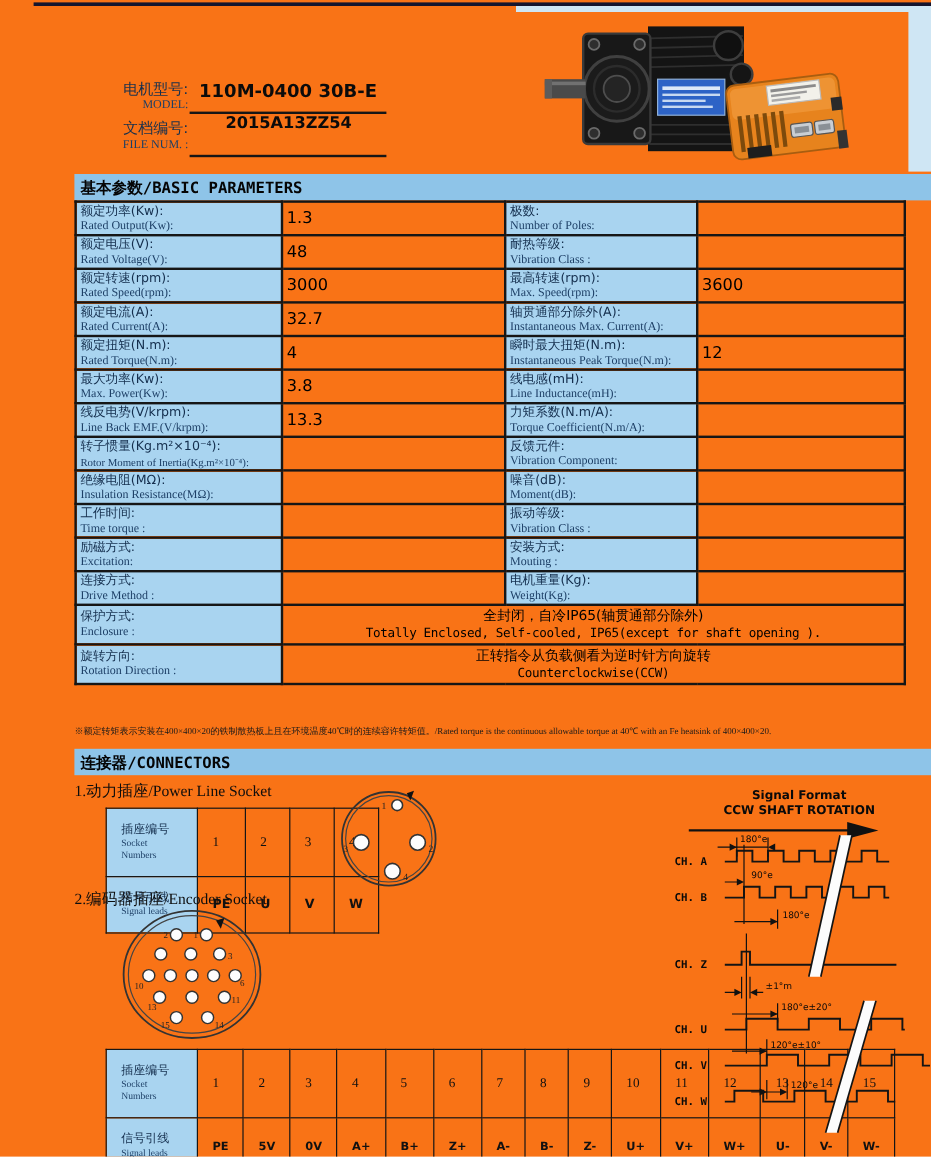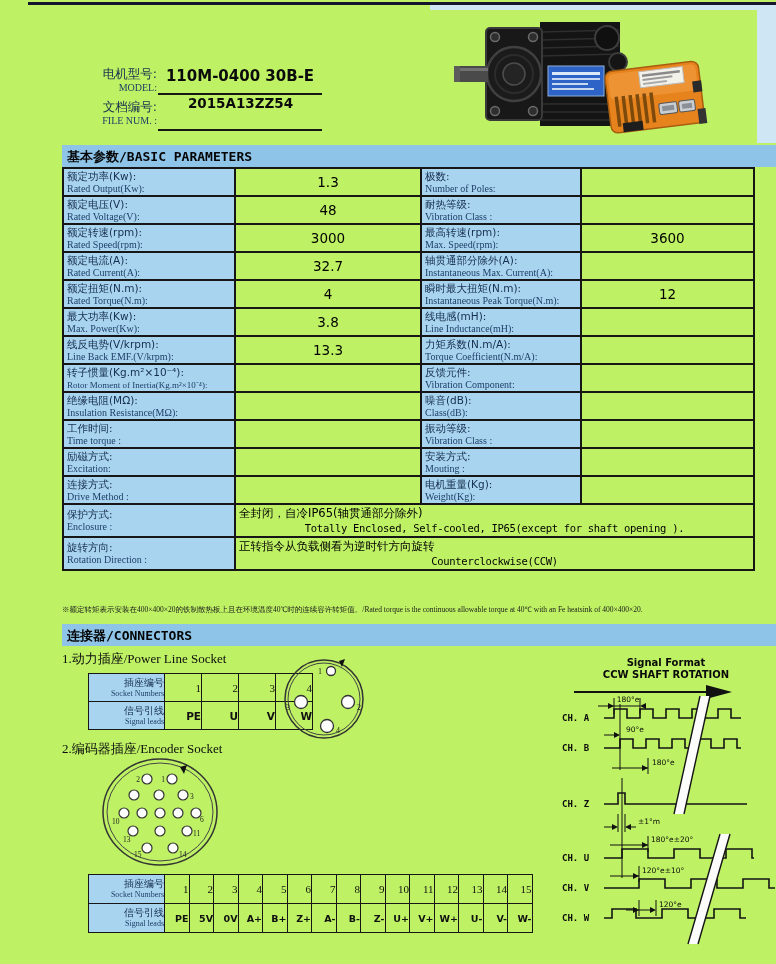--- a/index.html
+++ b/index.html
@@ -1,39 +1,39 @@
 <!DOCTYPE html>
 <html><head>
 <meta charset="utf-8">
 <style>
   html,body{margin:0;padding:0;background:#ffffff}
-  .page{position:relative;width:776px;height:964px;background:#bef264;font-family:"Liberation Serif",serif;overflow:hidden}
+  .page{position:relative;width:776px;height:964px;background:#f97316;font-family:"Liberation Serif",serif;overflow:hidden}
   .abs{position:absolute}
   
   .h-cn{font-family:"DejaVu Sans",sans-serif;font-size:12.5px;color:#16304e;text-align:right;width:157px}
   .h-en{font-family:"Liberation Serif",serif;font-size:10px;color:#1d3f66;text-align:right;width:157px}
   .h-val{font-family:"DejaVu Sans",sans-serif;font-weight:bold;color:#0b0b0b;text-align:center}
   .uline{border-bottom:2px solid #161616;height:0}
   
   .sec{background:#8ec4e8;width:762px;height:22px;font-family:"DejaVu Sans Mono",monospace;font-weight:bold;font-size:13px;color:#050505;padding:3px 0 0 5px;box-sizing:border-box}
   
   .btable{border-collapse:collapse;table-layout:fixed;width:691px}
   .btable td{border:2px solid #161616;padding:0 3px;overflow:hidden;box-sizing:border-box}
   .btable .lbl{background:#a9d4f0}
   .pr td{height:28px}
   .cn{font-family:"DejaVu Sans",sans-serif;font-size:10.5px;line-height:13px;color:#142e4d;white-space:nowrap}
   .en{font-family:"Liberation Serif",serif;font-size:10px;line-height:12px;color:#1d3f66;white-space:nowrap}
-  .btable .val{text-align:center;font-family:"DejaVu Sans",sans-serif;font-size:13.5px;font-weight:500;color:#000}
+  .btable .val{font-family:"DejaVu Sans",sans-serif;font-size:13.5px;font-weight:500;color:#000}
   .sprow td{height:33px}
-  .vcn{font-family:"DejaVu Sans",sans-serif;font-size:11.5px;color:#000;line-height:15px}
+  .vcn{font-family:"DejaVu Sans",sans-serif;font-size:11.5px;text-align:center;color:#000;line-height:15px}
   .ven{font-family:"DejaVu Sans Mono",monospace;font-size:10.5px;letter-spacing:-0.3px;text-align:center;color:#000;line-height:14px}
   .footnote{font-family:"Liberation Serif",serif;font-size:7.5px;color:#1a1a1a;white-space:nowrap}
   
   .ctable{border-collapse:collapse;table-layout:fixed}
-  .ctable td{border:1.5px solid #161616;text-align:right;padding:0;overflow:hidden;box-sizing:border-box}
+  .ctable td{border:1.5px solid #161616;text-align:left;padding:12px;overflow:hidden;box-sizing:border-box}
   .ctable .lbl{background:#a9d4f0}
   .cn2{font-family:"DejaVu Sans",sans-serif;font-size:10px;line-height:12px;color:#142e4d}
   .en2{font-family:"Liberation Serif",serif;font-size:8px;line-height:10px;color:#1d3f66}
   .num{font-family:"Liberation Serif",serif;font-size:11px;color:#111}
   .lead{font-family:"DejaVu Sans",sans-serif;font-size:10.5px;font-weight:bold;color:#111}
   .ttl{font-family:"Liberation Serif",serif;font-size:13px;color:#0d0d0d;white-space:nowrap}
   
   .topline{background:#15152e}
   .bluestrip{background:#cfe6f4}
   svg text{user-select:none}
@@ -218,21 +218,21 @@
       <td class="val"></td>
     </tr>
     <tr class="pr">
       <td class="lbl">
             <div class="cn">绝缘电阻(MΩ):</div>
             <div class="en">Insulation Resistance(MΩ):</div>
           </td>
       <td class="val"></td>
       <td class="lbl">
             <div class="cn">噪音(dB):</div>
-            <div class="en">Class(dB):</div>
+            <div class="en">Moment(dB):</div>
           </td>
       <td class="val"></td>
     </tr>
     <tr class="pr">
       <td class="lbl">
             <div class="cn">工作时间:</div>
             <div class="en">Time torque :</div>
           </td>
       <td class="val"></td>
       <td class="lbl">

